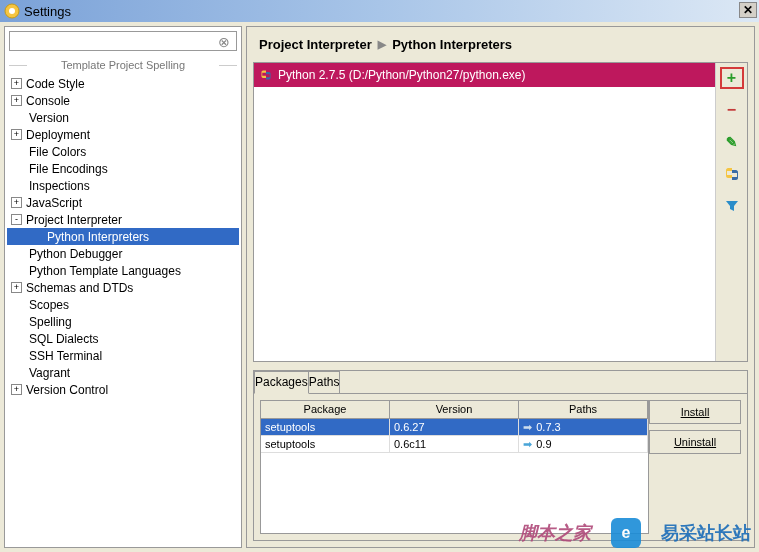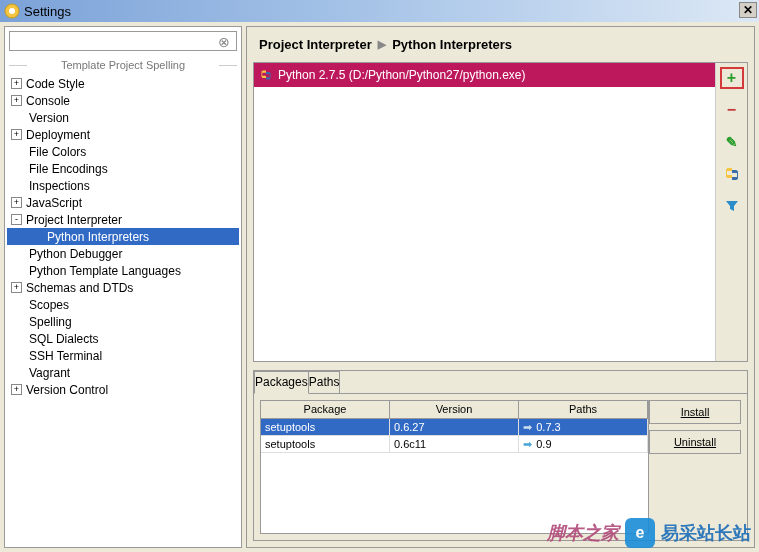--- a/index.html
+++ b/index.html
@@ -44,21 +44,21 @@
 .packages-table { flex: 1; border: 1px solid #999; background: #fff; }
 .pkg-header { display: flex; background: #ece9d8; height: 18px; }
 .pkg-header-cell { flex: 1; text-align: center; border-right: 1px solid #999; border-bottom: 1px solid #999; padding: 2px; font-size: 11px; }
 .pkg-row { display: flex; height: 17px; }
 .pkg-row.selected { background: #316ac5; color: #fff; }
 .pkg-cell { flex: 1; border-right: 1px solid #ddd; border-bottom: 1px solid #ddd; padding: 1px 4px; font-size: 11px; display: flex; align-items: center; gap: 4px; }
 .arrow-icon { color: #4aa5d8; font-size: 11px; }
 .pkg-row.selected .arrow-icon { color: #cde; }
 .pkg-buttons { display: flex; flex-direction: column; gap: 6px; width: 92px; }
 .pkg-button { height: 24px; border: 1px solid #999; background: #ece9d8; cursor: pointer; font-size: 11px; text-decoration: underline; }
-.watermark { position: absolute; right: 8px; bottom: 4px; display: flex; align-items: center; gap: 6px; opacity: 0.9; pointer-events: none; }
+.watermark { position: absolute; right: 8px; bottom: 4px; display: flex; align-items: center; gap: 20px; opacity: 0.9; pointer-events: none; }
 .watermark-cn { color: #b04a7a; font-size: 18px; font-style: italic; font-weight: bold; }
 .watermark-logo { width: 30px; height: 30px; border-radius: 6px; background: #1a8cd8; display: flex; align-items: center; justify-content: center; color: #fff; font-weight: bold; font-size: 16px; }
 .watermark-text { color: #1a6cb8; font-size: 18px; font-weight: bold; }
 .python-mini-icon { display: inline-block; width: 12px; height: 12px; }
 </style>
 </head>
 <body>
 
 <div class="titlebar">
   <svg class="titlebar-icon" viewBox="0 0 16 16">

